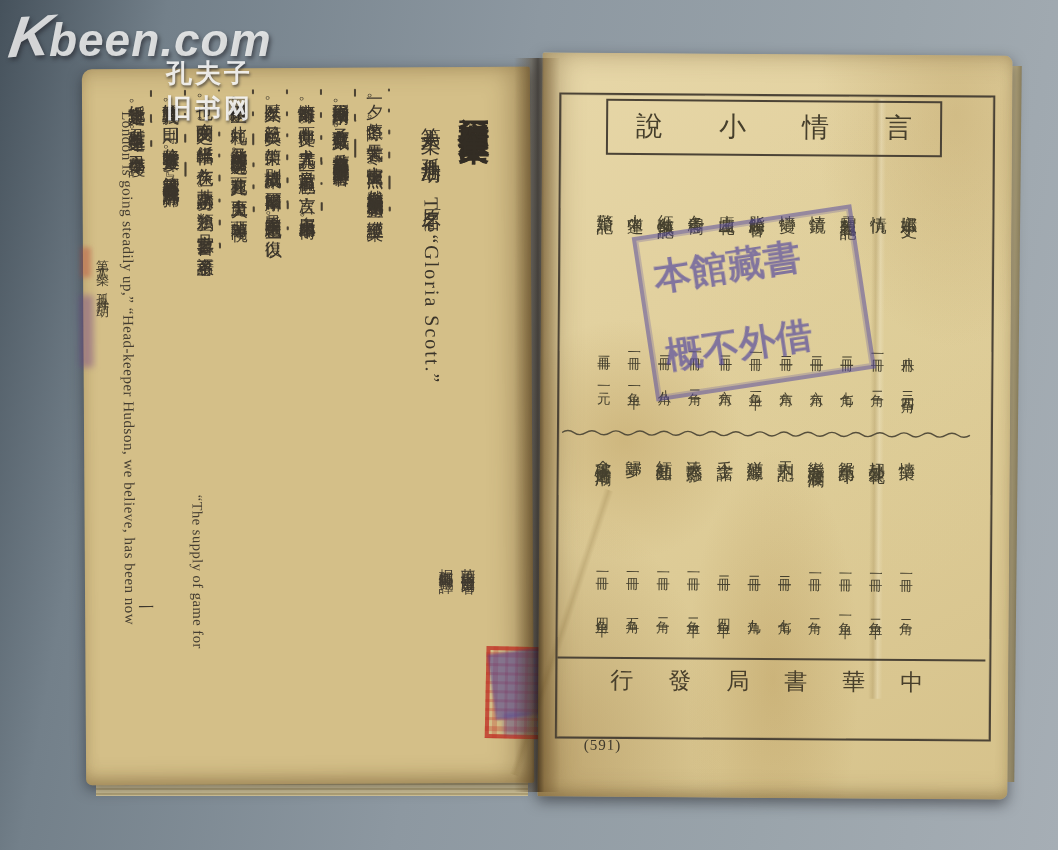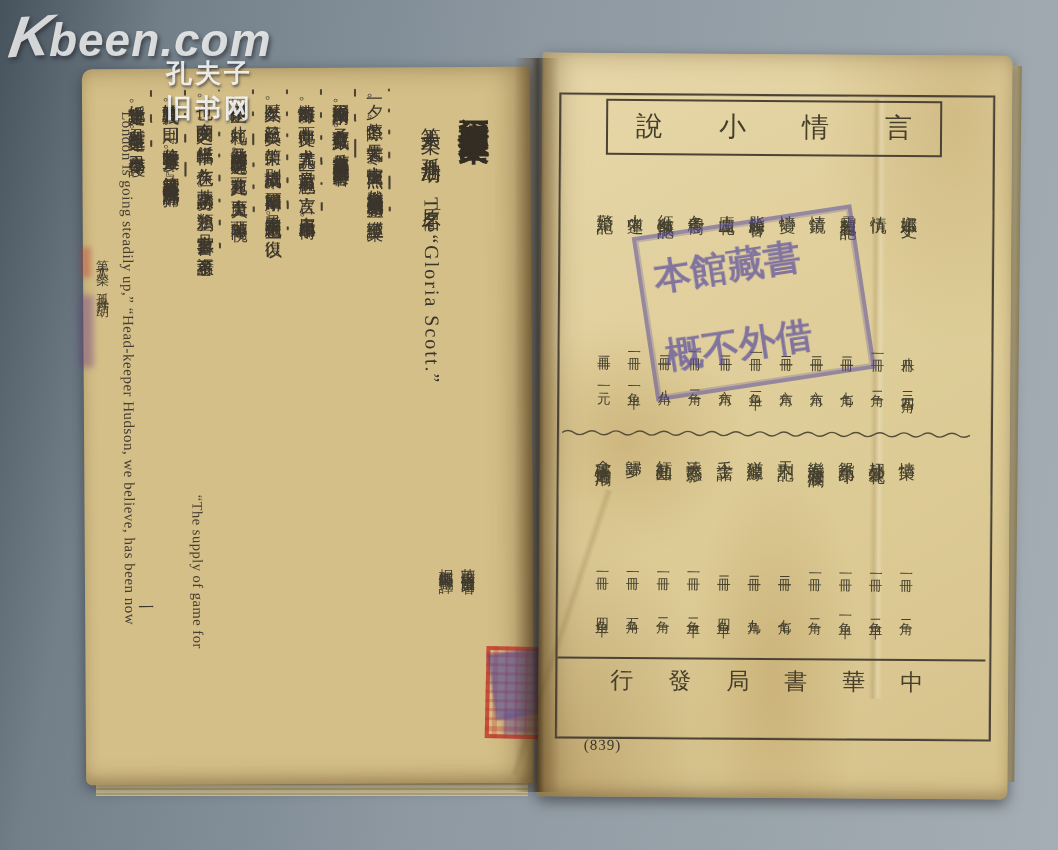--- a/index.html
+++ b/index.html
@@ -265,21 +265,21 @@
   </div>
       <div class="entry">
     <span class="etitle">拿破崙之情潮</span>
     <span class="evol">一冊</span>
     <span class="eprice">四角半</span>
   </div>
     </div>
 
   <div class="abs" id="rp-line"></div>
   <div class="abs" id="rp-publisher">行發局書華中</div>
-  <div class="abs" id="rp-pagecode">(839)</div>
+  <div class="abs" id="rp-pagecode">(591)</div>
 
   <div class="abs" id="rp-stamp">
     <div class="srow">本館藏書</div>
     <div class="srow">概不外借</div>
   </div>
 </div>
 
 <div class="abs" id="gutter"></div>
 
 <div class="abs" id="watermark">

